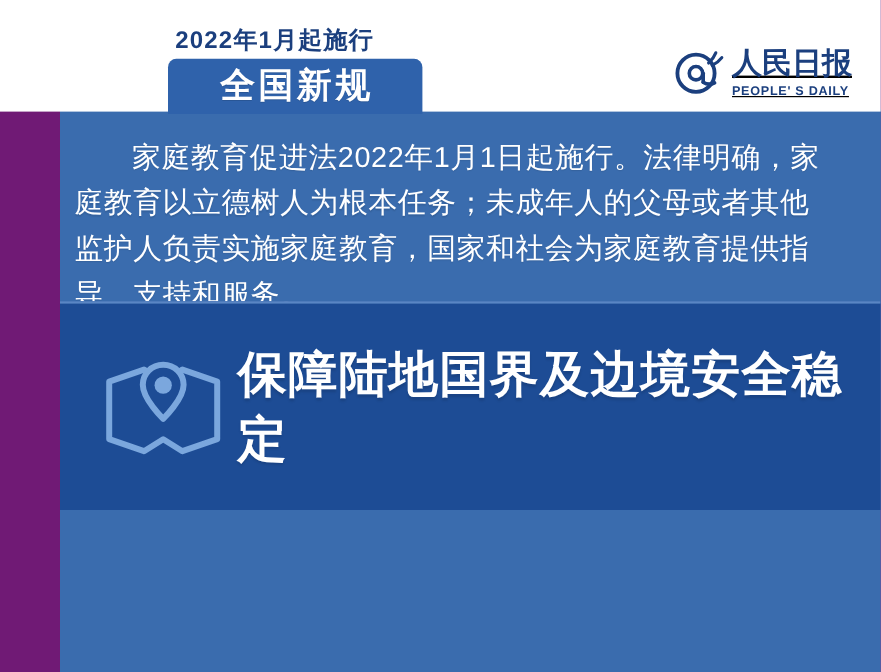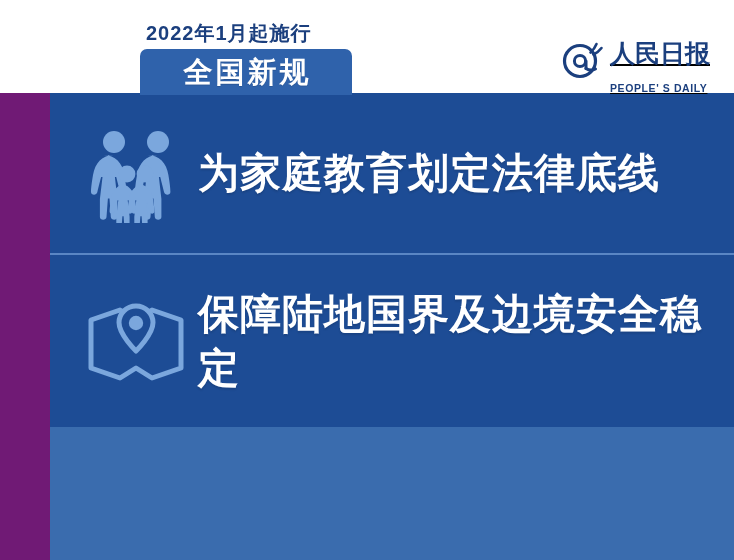--- a/index.html
+++ b/index.html
@@ -100,21 +100,21 @@
     letter-spacing: 0px;
     line-height: 1.05;
     white-space: nowrap;
   }
   .logo-en {
     font-size: 10.5px;
     font-weight: bold;
     color: #1b3f7e;
     letter-spacing: 0.6px;
     line-height: 1.2;
-    margin-top: 16px;
+    margin-top: 4px;
     white-space: nowrap;
   }
 
   
   .panel {
     position: absolute;
     left: 50px;
     top: 91px;
     width: 684px;
     height: 469px;
@@ -194,38 +194,24 @@
       </div>
       <div class="logo-text-wrap">
         <div class="logo-cn">人民日报</div>
         <div class="logo-en">PEOPLE' S DAILY</div>
       </div>
     </div>
   </div>
 
   <div class="panel">
 
-    <div class="section-head first">
-      <div class="sec-icon">
-        <svg width="100" height="100" viewBox="0 0 100 100" aria-hidden="true">
-          <g fill="#7ba7dd">
-            <circle cx="28" cy="19" r="11"></circle>
-            <path d="M28 32 c-12 0 -19 8 -21 20 c-1.5 9 -2 14 -2 17 c0 3.5 5.5 3.8 6.3 0.3 c1.2 -5.5 3.2 -13 3.9 -15.3 l1.3 0 l-2.6 22 l0 18 c0 3.5 6.4 3.5 6.6 0 l1.4 -18.5 l1.6 0 l1.3 18.5 c0.3 3.5 6.6 3.5 6.6 0 l0 -18 l-2.5 -22 l1.3 0 c0.6 2.3 2.6 9.8 3.9 15.3 c0.8 3.5 6.3 3.2 6.3 -0.3 c0 -3 -0.5 -8 -2 -17 c-2 -12 -9 -20 -21 -20 z"></path>
-            <circle cx="72" cy="19" r="11"></circle>
-            <path d="M72 32 c-12 0 -19 8 -21 20 c-1.5 9 -2 14 -2 17 c0 3.5 5.5 3.8 6.3 0.3 c1.2 -5.5 3.2 -13 3.9 -15.3 l1.3 0 l-2.6 22 l0 18 c0 3.5 6.4 3.5 6.6 0 l1.4 -18.5 l1.6 0 l1.3 18.5 c0.3 3.5 6.6 3.5 6.6 0 l0 -18 l-2.5 -22 l1.3 0 c0.6 2.3 2.6 9.8 3.9 15.3 c0.8 3.5 6.3 3.2 6.3 -0.3 c0 -3 -0.5 -8 -2 -17 c-2 -12 -9 -20 -21 -20 z"></path>
-            <circle cx="41" cy="51" r="8.4"></circle>
-            <path d="M41 61 c-9 0 -14.5 6 -16 15 c-1 6.5 -1.4 10.5 -1.4 12.6 c0 2.7 4.2 2.9 4.8 0.2 c0.9 -4.2 2.4 -9.8 2.9 -11.5 l1 0 l-2 16.5 l0 13.5 c0 2.7 4.9 2.7 5 0 l1.1 -14 l1.2 0 l1 14 c0.2 2.7 5 2.7 5 0 l0 -13.5 l-1.9 -16.5 l1 0 c0.5 1.7 2 7.3 2.9 11.5 c0.6 2.7 4.8 2.5 4.8 -0.2 c0 -2.1 -0.4 -6.1 -1.4 -12.6 c-1.5 -9 -7 -15 -16 -15 z"></path>
-            <circle cx="59" cy="51" r="8.4"></circle>
-            <path d="M59 61 c-9 0 -14.5 6 -16 15 c-1 6.5 -1.4 10.5 -1.4 12.6 c0 2.7 4.2 2.9 4.8 0.2 c0.9 -4.2 2.4 -9.8 2.9 -11.5 l1 0 l-2 16.5 l0 13.5 c0 2.7 4.9 2.7 5 0 l1.1 -14 l1.2 0 l1 14 c0.2 2.7 5 2.7 5 0 l0 -13.5 l-1.9 -16.5 l1 0 c0.5 1.7 2 7.3 2.9 11.5 c0.6 2.7 4.8 2.5 4.8 -0.2 c0 -2.1 -0.4 -6.1 -1.4 -12.6 c-1.5 -9 -7 -15 -16 -15 z"></path>
-          </g>
-        </svg>
-      </div>
-      <div class="sec-title">为家庭教育划定法律底线</div>
-    </div>
-
+
+    <div class="section-body">
+      <div class="body-text">家庭教育促进法2022年1月1日起施行。法律明确，家庭教育以立德树人为根本任务；未成年人的父母或者其他监护人负责实施家庭教育，国家和社会为家庭教育提供指导、支持和服务。</div>
+    </div>
 
     <div class="section-head second">
       <div class="sec-icon">
         <svg width="100" height="90" viewBox="0 0 100 90" aria-hidden="true">
           <g fill="none" stroke="#7ba7dd" stroke-width="5" stroke-linejoin="round" stroke-linecap="round">
             <path d="M5 24 L34 14 L50 24 L66 14 L95 24 L95 72 L66 82 L50 72 L34 82 L5 72 Z"></path>
             <path d="M50 10 c-9.5 0 -17 7.4 -17 16.6 c0 12 17 28.4 17 28.4 c0 0 17 -16.4 17 -28.4 c0 -9.2 -7.5 -16.6 -17 -16.6 z" fill="#1d4c95"></path>
           </g>
           <circle cx="50" cy="27" r="7.2" fill="#7ba7dd"></circle>
         </svg>

